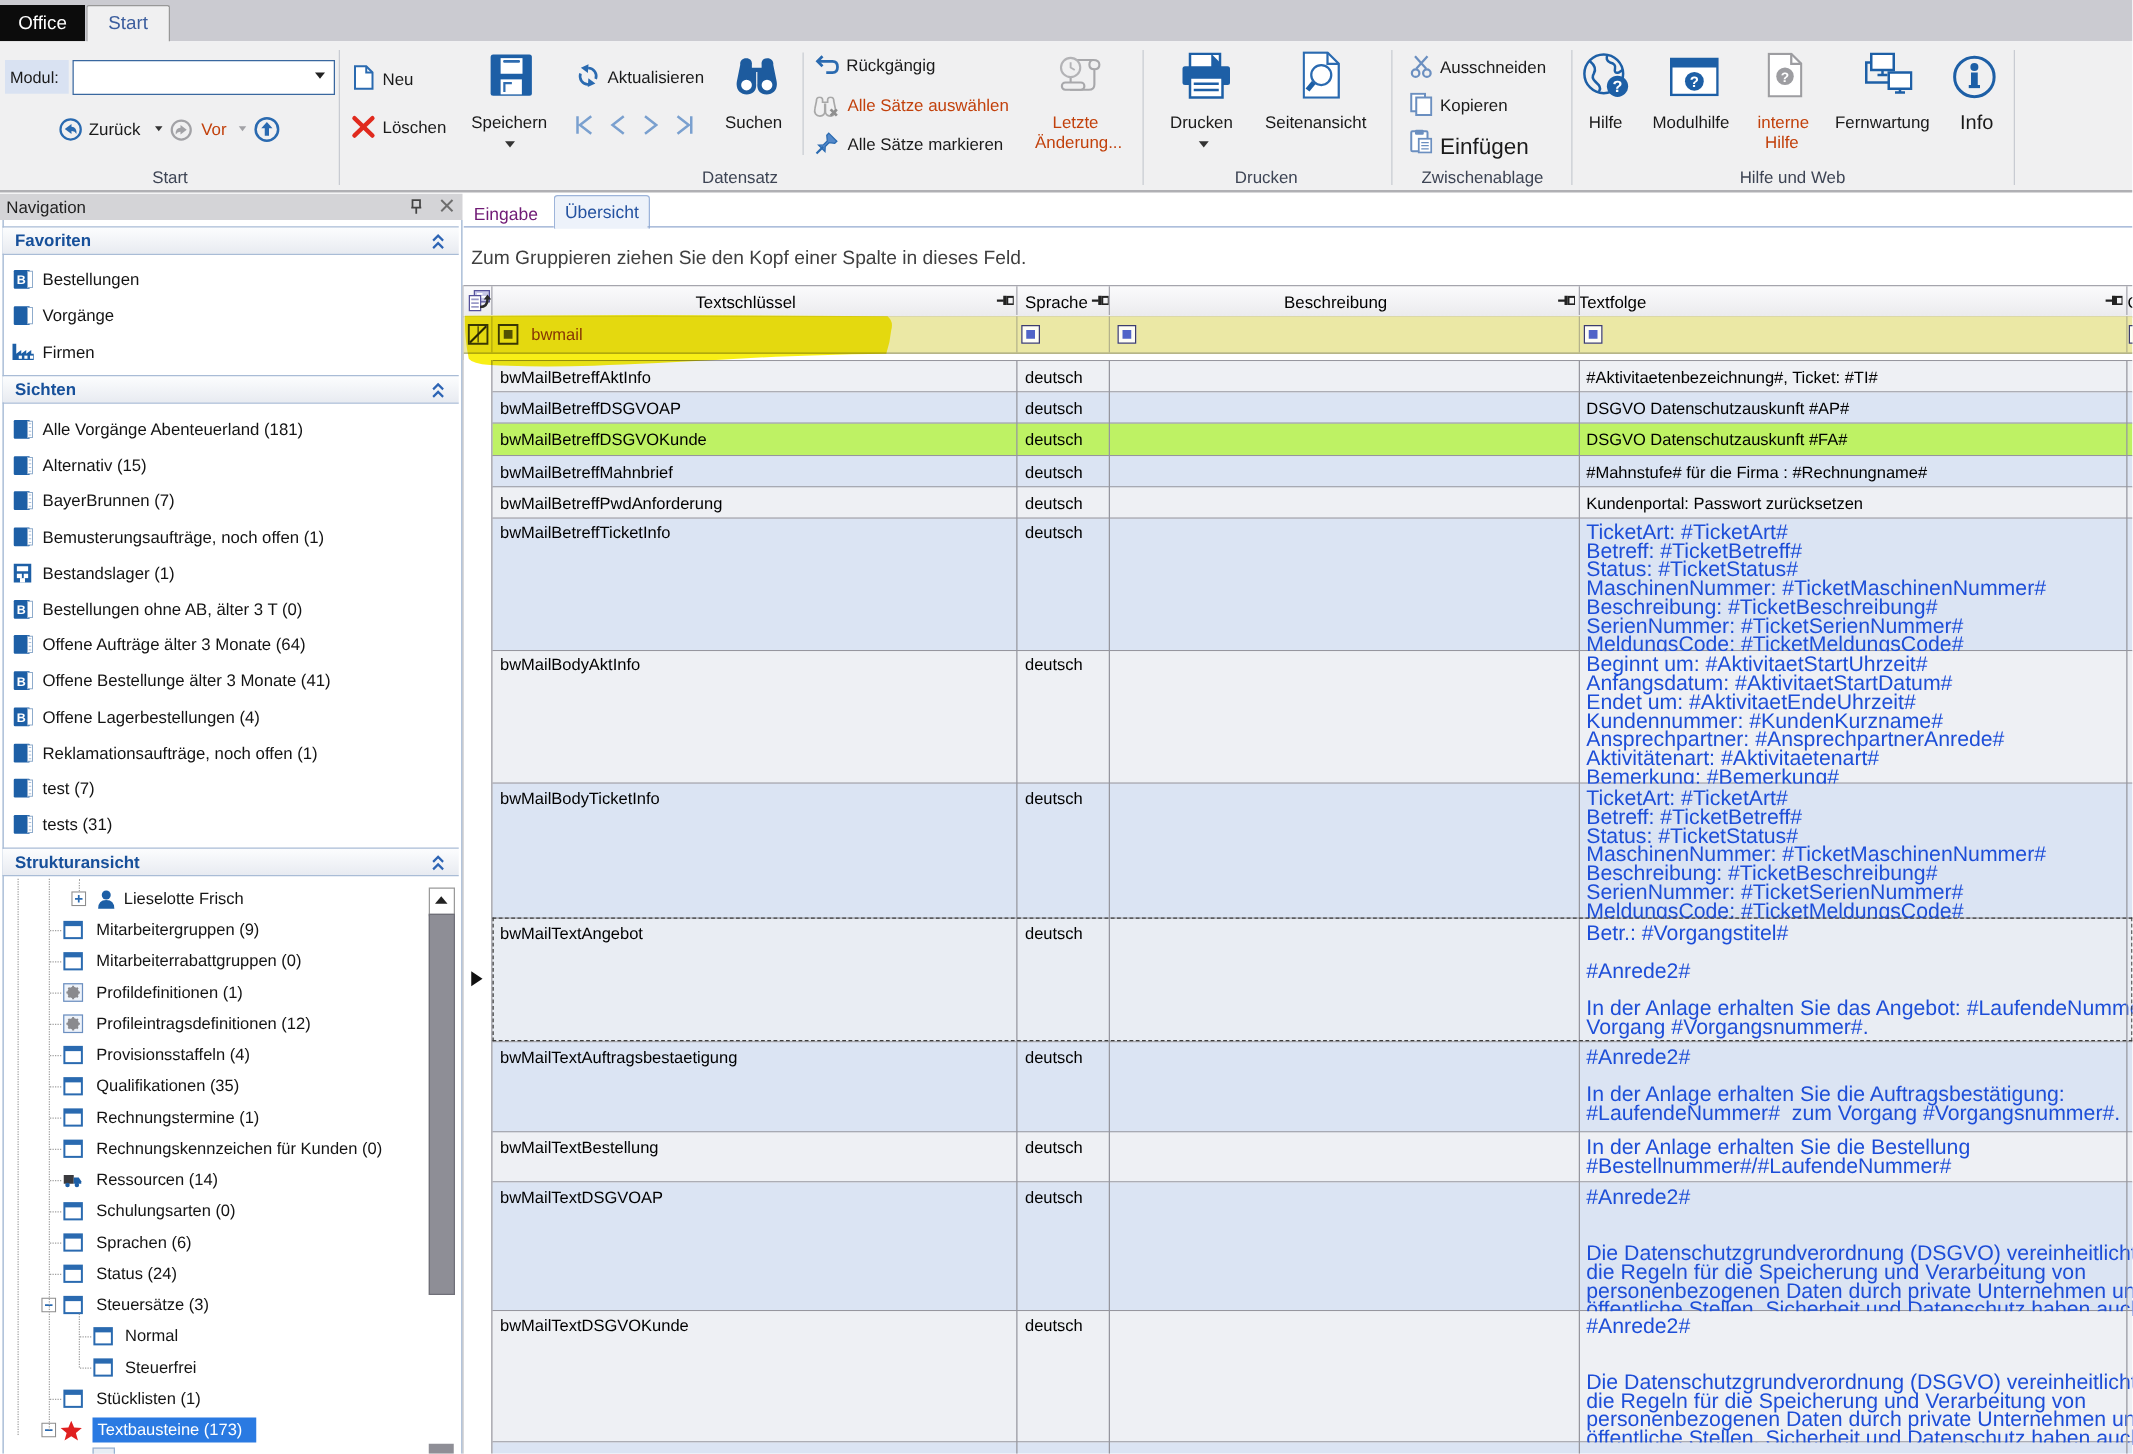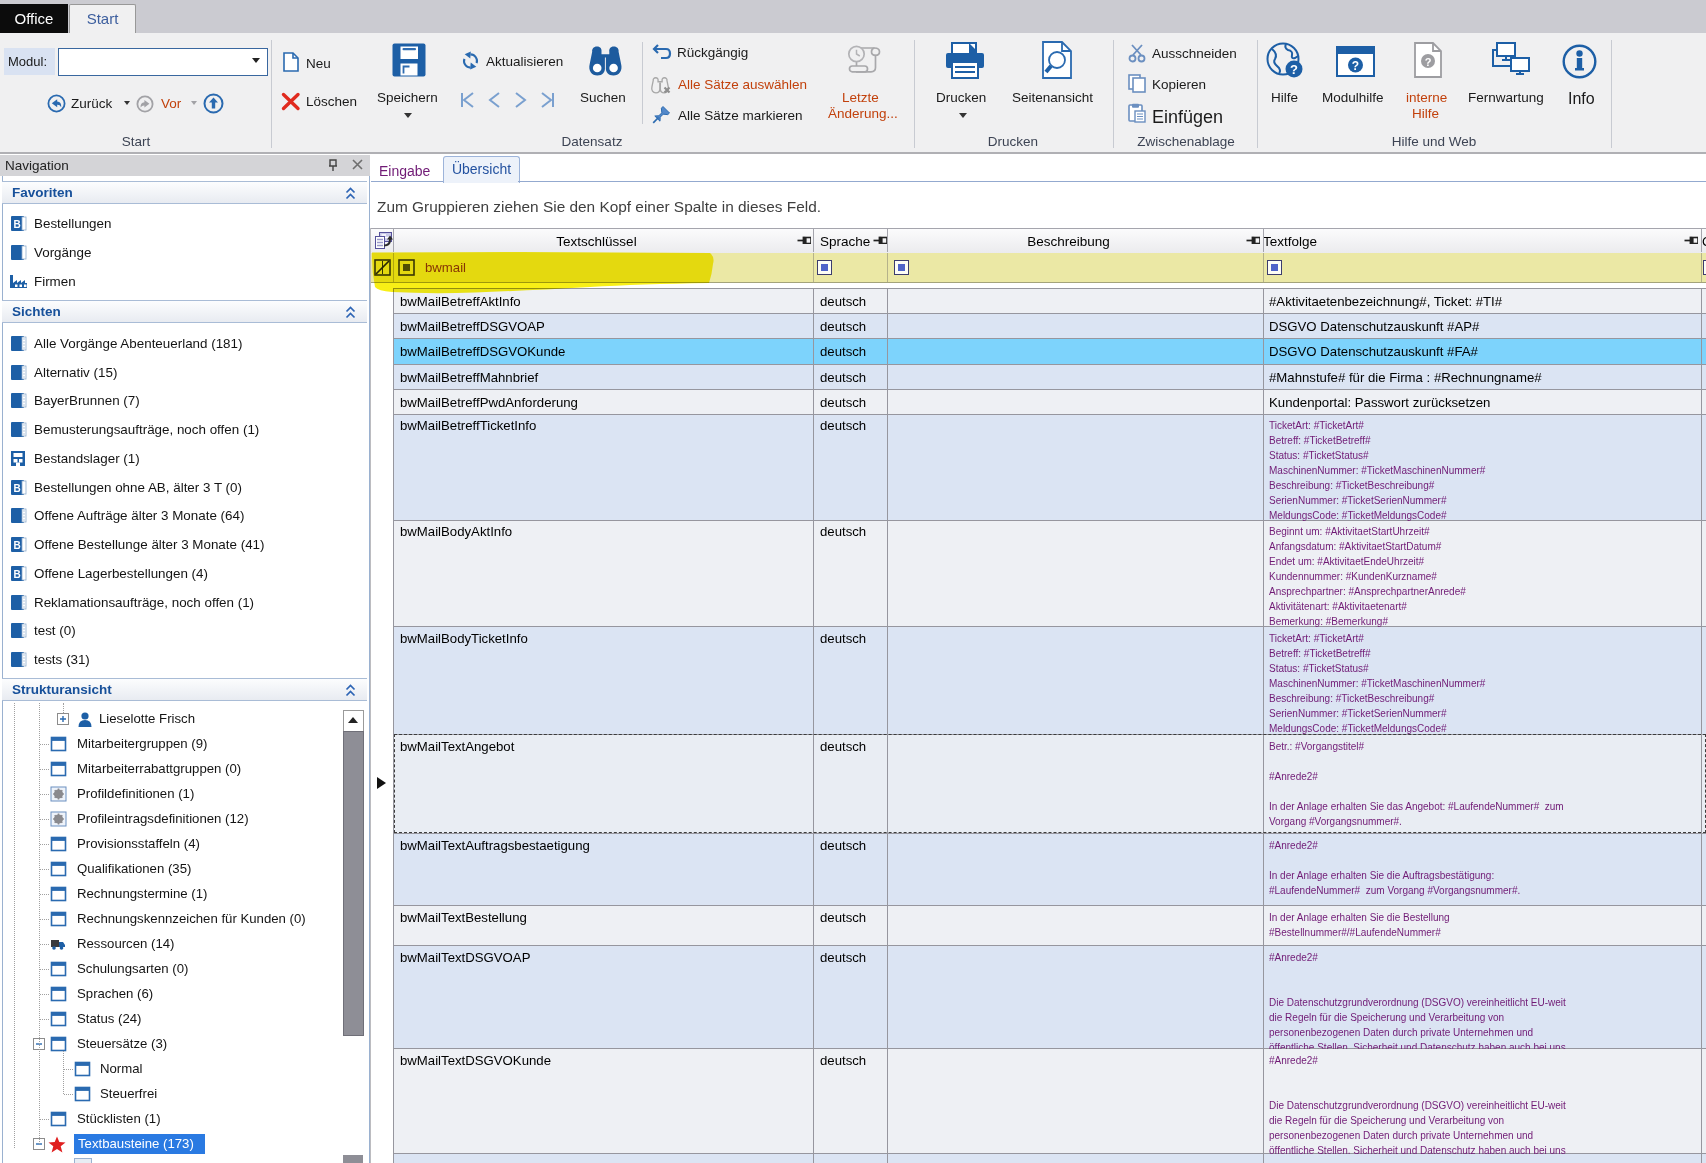--- a/index.html
+++ b/index.html
@@ -7,21 +7,21 @@
 .txt{font-size:13px;color:#1a1a1a;white-space:nowrap}
 .gry{color:#c2410c}
 .glbl{font-size:13.5px;color:#3d4454;text-align:center;white-space:nowrap}
 .vdiv{width:1px;background:#c8cbd2;top:40px;height:108px}
 .vdiv2{width:1px;background:#c8cbd2;top:42px;height:82px}
 .hdr{background:linear-gradient(#fcfdfe,#e8ebf1);border-top:1px solid #a9bcd6;border-bottom:1px solid #a9bcd6;color:#17509a;font-weight:bold;font-size:13.5px;left:2px;width:365px}
 .hdr span{position:absolute;left:10px;top:3px}
 .nitem{font-size:13.4px;color:#141414;white-space:nowrap}
 .trow{font-size:13.2px;color:#141414;white-space:nowrap}
 .cell{position:absolute;font-size:13.2px;color:#000;white-space:nowrap}
-.ml{line-height:15px;font-size:10px;color:#701a75;white-space:nowrap}
+.ml{line-height:15px;font-size:17px;color:#1d4ed8;white-space:nowrap}
 .fic{position:absolute;width:13px;height:13px;border:1px solid #3c3c6e;background:#fdfdf5}
 .fic i{position:absolute;left:3px;top:3px;width:7px;height:7px;background:#5064c8}
 .pin{position:absolute;width:14px;height:9px}
 </style></head>
 <body>
 
 <div class="ab" style="left:0;top:0;width:1706px;height:33px;background:#cbcbd1"></div>
 <div class="ab" style="left:0;top:4px;width:68px;height:29px;background:#0c0c0c;color:#fff;font-size:15px;text-align:center;line-height:29px">Office</div>
 <div class="ab" style="left:69px;top:4px;width:65px;height:29px;background:#f0f0f1;border:1px solid #989898;border-bottom:none;border-radius:2px 2px 0 0;color:#3c5e9e;font-size:15px;text-align:center;line-height:28px">Start</div>
 
@@ -259,21 +259,21 @@
 <div class="ab nitem" style="left:34px;top:336px">Alle Vorgänge Abenteuerland (181)</div>
 <div class="ab nitem" style="left:34px;top:365px">Alternativ (15)</div>
 <div class="ab nitem" style="left:34px;top:393px">BayerBrunnen (7)</div>
 <div class="ab nitem" style="left:34px;top:422px">Bemusterungsaufträge, noch offen (1)</div>
 <div class="ab nitem" style="left:34px;top:451px">Bestandslager (1)</div>
 <div class="ab nitem" style="left:34px;top:480px">Bestellungen ohne AB, älter 3 T (0)</div>
 <div class="ab nitem" style="left:34px;top:508px">Offene Aufträge älter 3 Monate (64)</div>
 <div class="ab nitem" style="left:34px;top:537px">Offene Bestellunge älter 3 Monate (41)</div>
 <div class="ab nitem" style="left:34px;top:566px">Offene Lagerbestellungen (4)</div>
 <div class="ab nitem" style="left:34px;top:595px">Reklamationsaufträge, noch offen (1)</div>
-<div class="ab nitem" style="left:34px;top:623px">test (0)</div>
+<div class="ab nitem" style="left:34px;top:623px">test (7)</div>
 <div class="ab nitem" style="left:34px;top:652px">tests (31)</div>
 </div>
 <svg width="0" height="0" style="position:absolute">
     <defs>
 <g id="bk">
         <rect x="1" y="1" width="13" height="15" rx="1" fill="#1d5fa6"></rect>
         <rect x="12" y="2" width="4" height="13" fill="#fff" stroke="#8faccc" stroke-width="0.8"></rect>
         <path d="M13 4 L15 4 M13 7 L15 7 M13 10 L15 10 M13 13 L15 13" stroke="#9bb4d2" stroke-width="0.7"></path>
       </g>
 <g id="bi">
@@ -541,21 +541,21 @@
 <div class="ab" style="left:394px;top:289px;width:1312px;height:24px;background:#eef0f4;border-bottom:1px solid #96969e">
  <div class="cell" style="left:6px;top:5px">bwMailBetreffAktInfo</div>
         <div class="cell" style="left:426px;top:5px">deutsch</div>
         <div class="cell" style="left:875px;top:5px">#Aktivitaetenbezeichnung#, Ticket: #TI#</div>
       </div>
 <div class="ab" style="left:394px;top:314px;width:1312px;height:24px;background:#dbe4f3;border-bottom:1px solid #96969e">
  <div class="cell" style="left:6px;top:5px">bwMailBetreffDSGVOAP</div>
         <div class="cell" style="left:426px;top:5px">deutsch</div>
         <div class="cell" style="left:875px;top:5px">DSGVO Datenschutzauskunft #AP#</div>
       </div>
-<div class="ab" style="left:394px;top:339px;width:1312px;height:25px;background:#7dd3fc;border-bottom:1px solid #96969e">
+<div class="ab" style="left:394px;top:339px;width:1312px;height:25px;background:#bef264;border-bottom:1px solid #96969e">
  <div class="cell" style="left:6px;top:5px">bwMailBetreffDSGVOKunde</div>
         <div class="cell" style="left:426px;top:5px">deutsch</div>
         <div class="cell" style="left:875px;top:5px">DSGVO Datenschutzauskunft #FA#</div>
       </div>
 <div class="ab" style="left:394px;top:365px;width:1312px;height:24px;background:#dbe4f3;border-bottom:1px solid #96969e">
  <div class="cell" style="left:6px;top:5px">bwMailBetreffMahnbrief</div>
         <div class="cell" style="left:426px;top:5px">deutsch</div>
         <div class="cell" style="left:875px;top:5px">#Mahnstufe# für die Firma : #Rechnungname#</div>
       </div>
 <div class="ab" style="left:394px;top:390px;width:1312px;height:24px;background:#eef0f4;border-bottom:1px solid #96969e">

